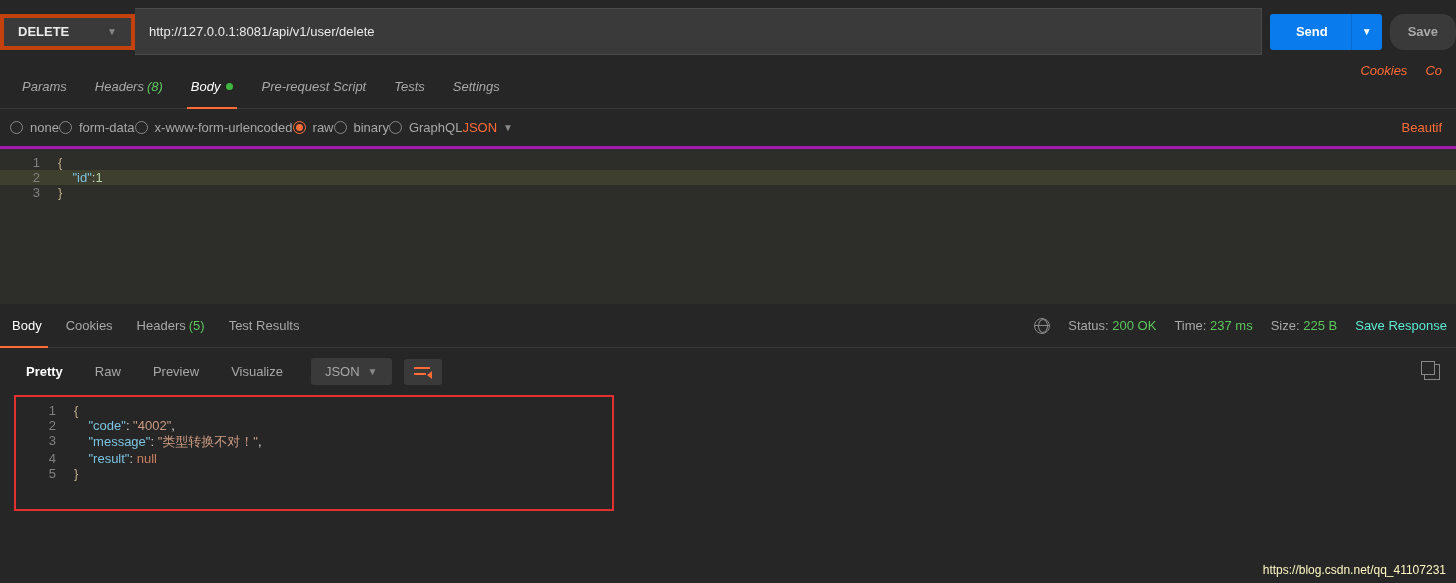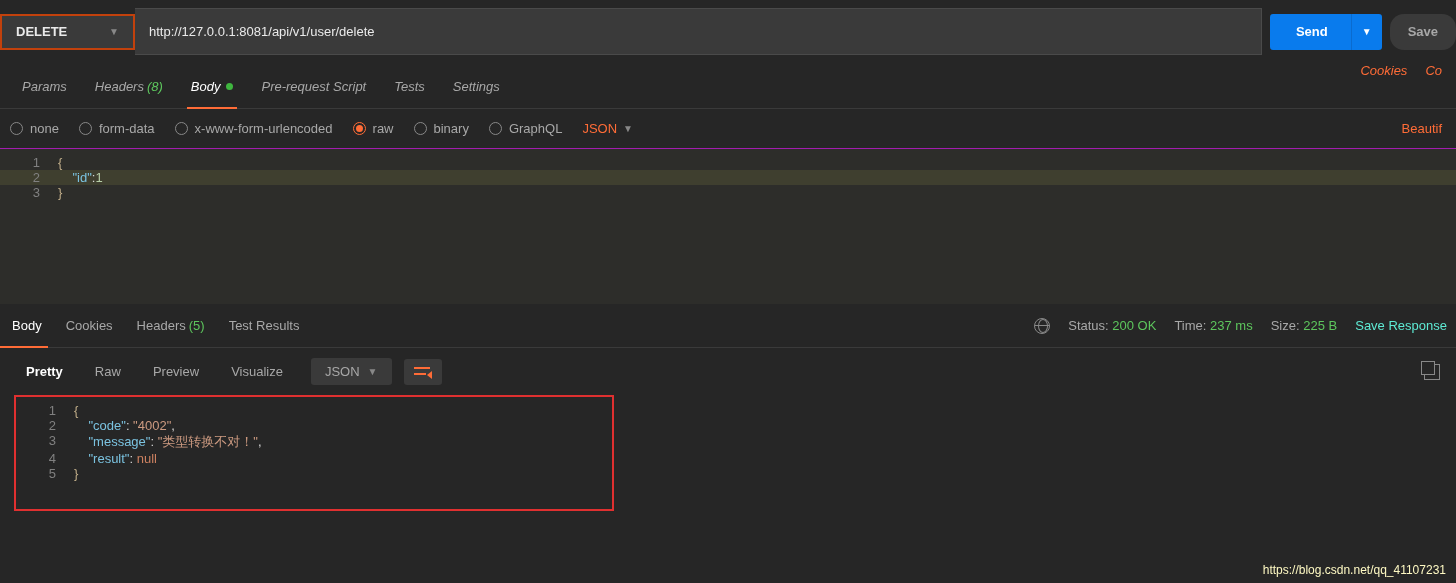--- a/index.html
+++ b/index.html
@@ -1,32 +1,32 @@
 <!DOCTYPE html>
 <html><head>
 <meta charset="utf-8">
 <style>
 *{margin:0;padding:0;box-sizing:border-box;font-family:-apple-system,BlinkMacSystemFont,"Segoe UI",sans-serif;}
 body{background:#262626;color:#d4d4d4;font-size:13px;width:1456px;height:583px;overflow:hidden;display:flex;flex-direction:column;}
 .url-bar{display:flex;gap:0;padding:8px 0 8px 0;align-items:center;background:#262626;}
-.method-select{display:flex;align-items:center;background:#3a3a3a;border:2px solid #c2410c;padding:11px 14px;height:36px;width:135px;justify-content:space-between;font-weight:600;color:#eaeaea;margin-left:0;}
+.method-select{display:flex;align-items:center;background:#3a3a3a;border:4px solid #c2410c;padding:11px 14px;height:36px;width:135px;justify-content:space-between;font-weight:600;color:#eaeaea;margin-left:0;}
 .method-select .caret{color:#888;font-size:10px;}
 .url-input{flex:1;background:#3a3a3a;border:1px solid #4a4a4a;border-left:none;height:47px;padding:0 14px;color:#eaeaea;font-size:13px;display:flex;align-items:center;}
 .send-btn{background:#097bed;color:#fff;height:36px;display:flex;align-items:center;padding:0 26px;font-weight:600;margin-left:8px;border-radius:3px;}
 .send-caret{background:#097bed;height:36px;display:flex;align-items:center;padding:0 10px;color:#fff;border-left:1px solid #0a6bcf;border-radius:0 3px 3px 0;margin-left:-3px;font-size:10px;}
 .save-btn{background:#3a3a3a;color:#a8a8a8;height:36px;display:flex;align-items:center;padding:0 18px;margin-left:8px;border-radius:14px;font-weight:600;}
 .req-tabs{display:flex;align-items:flex-start;padding:0 8px;height:46px;border-bottom:1px solid #3a3a3a;font-style:italic;}
 .req-tab{padding:0 14px;height:46px;display:flex;align-items:center;color:#a8a8a8;position:relative;}
 .req-tab.active{color:#fff;}
 .req-tab.active::after{content:"";position:absolute;left:10px;right:10px;bottom:0;height:2px;background:#ff6c37;}
 .badge-green{color:#5dc65d;margin-left:3px;}
 .dot-green{width:7px;height:7px;border-radius:50%;background:#3fb63f;display:inline-block;margin-left:6px;}
 .right-links{margin-left:auto;display:flex;gap:18px;padding-right:6px;}
 .right-links span{color:#ff6c37;}
-.body-types{display:flex;align-items:center;padding:8px 10px;gap:20px;border-bottom:1px solid #a21caf;height:40px;text-align:right;}
+.body-types{display:flex;align-items:center;padding:8px 10px;border-bottom:3px solid #a21caf;height:40px;text-align:right;}
 .radio-item{display:flex;align-items:center;gap:7px;color:#a8a8a8;}
 .radio{width:13px;height:13px;border-radius:50%;border:1.5px solid #888;display:inline-block;}
 .radio.checked{border-color:#ff6c37;display:flex;align-items:center;justify-content:center;}
 .radio.checked::after{content:"";width:7px;height:7px;border-radius:50%;background:#ff6c37;}
 .json-select{color:#ff6c37;display:flex;align-items:center;gap:6px;}
 .beautify{margin-left:auto;color:#ff6c37;padding-right:4px;}
 .req-editor{background:#2d2d2a;font-family:Consolas,Monaco,monospace;padding:6px 0;height:155px;}
 .line{display:flex;}
 .gutter{width:58px;text-align:right;padding-right:18px;color:#808080;user-select:none;}
 .code{flex:1;}

